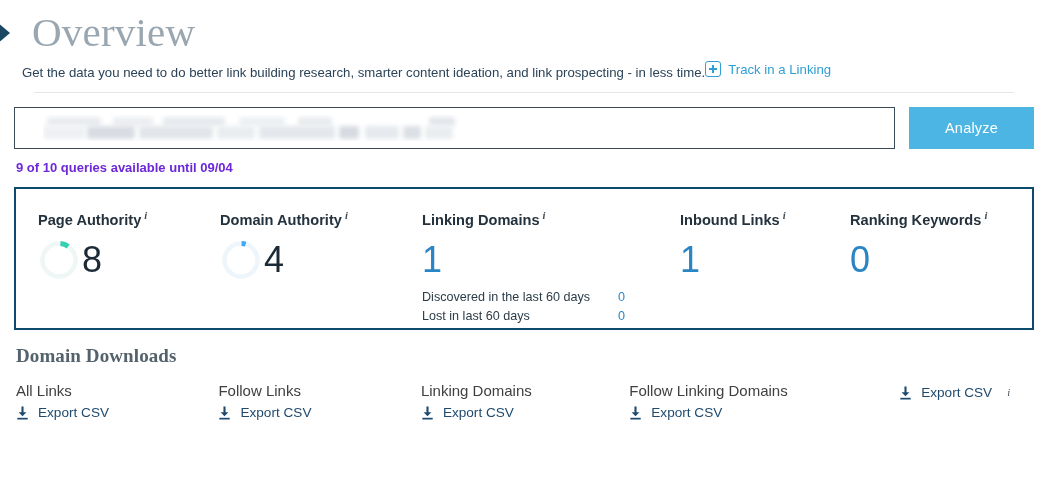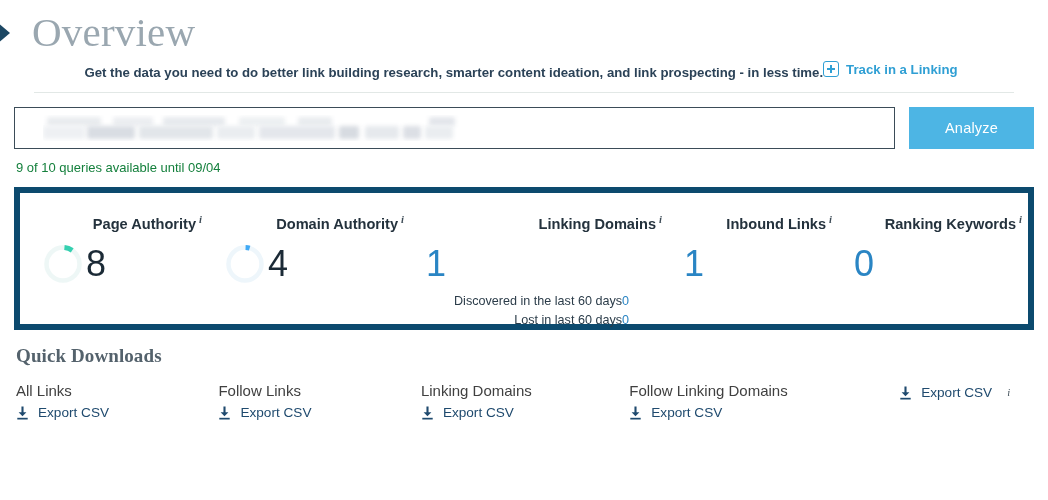--- a/index.html
+++ b/index.html
@@ -37,23 +37,22 @@
     font-weight: 400;
     color: #9aa7b0;
     letter-spacing: 0.2px;
     margin: 0;
     padding: 6px 0 0 12px;
     line-height: 52px;
   }
   .subtitle-row {
     display: flex;
     align-items: baseline;
-    justify-content: center;
+    justify-content: flex-start;
     padding: 3px 0 0 2px;
-    font-weight: bold;
   }
   .subtitle {
     font-size: 13.2px;
     color: #2b4257;
     line-height: 18px;
   }
   .track-campaign {
     display: flex;
     align-items: center;
     gap: 7px;
@@ -148,34 +147,33 @@
     background: #4db5e4;
     color: #ffffff;
     border: none;
     font-size: 14.5px;
     font-family: "Liberation Sans", sans-serif;
     cursor: pointer;
     letter-spacing: .2px;
   }
   .quota {
     font-size: 13px;
-    font-weight: normal;
-    color: #15803d;
+    font-weight: bold;
+    color: #6d28d9;
     padding: 11px 0 0 16px;
   }
 
   
   .metrics-panel {
     margin: 12px 14px 0 14px;
-    border: 6px solid #0c4a6e;
+    border: 2px solid #0c4a6e;
     background: #fff;
     height: 143px;
     box-sizing: border-box;
     position: relative;
-    text-align: right;
   }
   .metrics-grid {
     display: flex;
     padding: 18px 0 0 0;
   }
   .metric {
     box-sizing: border-box;
     padding-left: 22px;
   }
   .metric.m0 { width: 182px; }
@@ -385,21 +383,21 @@
         <span>Ranking Keywords</span><span class="info-i">i</span>
       </div>
       <div class="metric-body">
         <div class="metric-value blue">0</div>
       </div>
     </div>
 
   </div>
 </div>
 
-<div class="qd-title">Quick Downloads</div>
+<div class="qd-title">Domain Downloads</div>
 
 <div class="qd-grid">
 
   <div class="qd-col c0">
     <div class="qd-label">All Links</div>
     <div class="qd-link">
       <svg class="dl-icon" width="13" height="14" viewBox="0 0 13 14">
         <path d="M6.5 0.5 L6.5 7.5" stroke="#1f4a6e" stroke-width="2.1" fill="none"></path>
         <path d="M2.6 6.2 L6.5 10.2 L10.4 6.2 Z" fill="#1f4a6e"></path>
         <rect x="1.3" y="11.8" width="10.4" height="1.7" fill="#1f4a6e"></rect>

